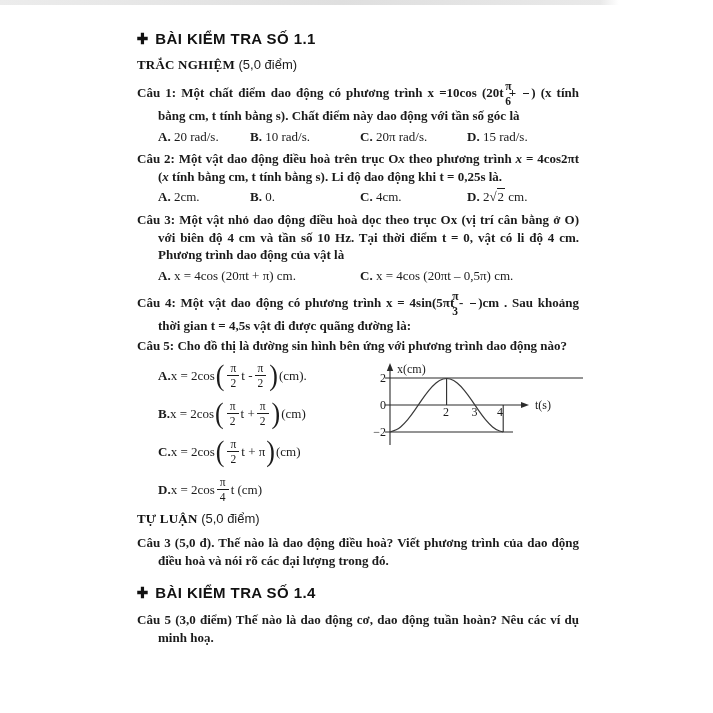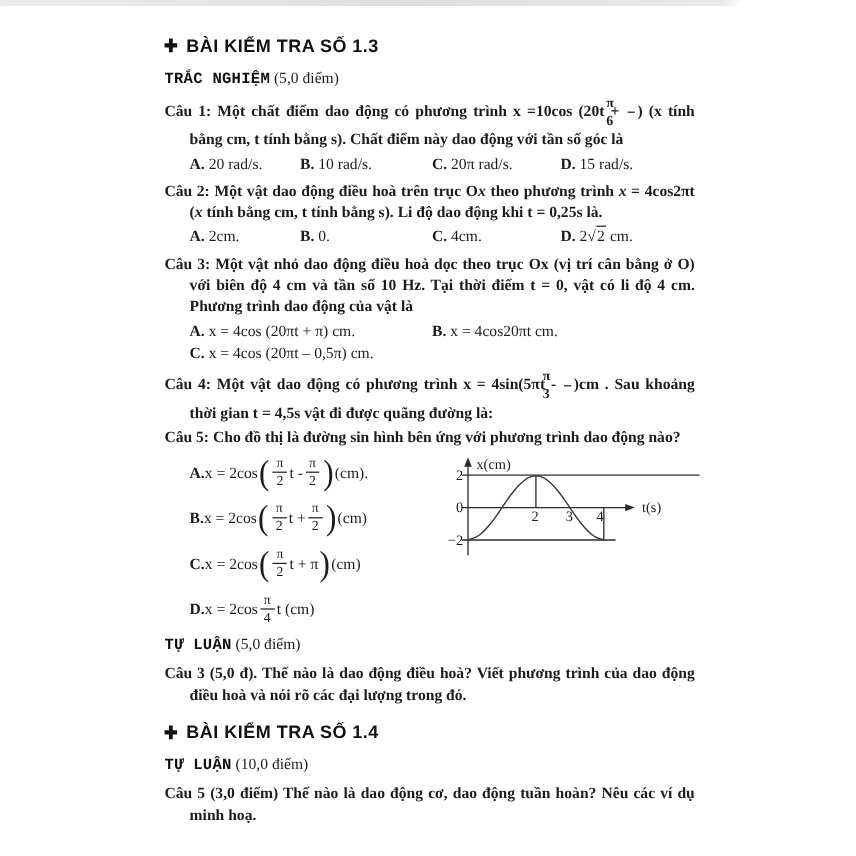--- a/index.html
+++ b/index.html
@@ -15,22 +15,22 @@
   .content{position:absolute;left:137px;top:30px;width:442px;}
 
   
   .test-header{
     display:flex;align-items:center;gap:7px;
     font-family:"Liberation Sans", sans-serif;font-weight:bold;
     font-size:15px;letter-spacing:.4px;color:#111;margin:0 0 10px 0;
   }
   .test-header .cross{font-size:13px;line-height:13px;transform:scale(1.05,1.15);}
   .section-header{margin:0 0 7px 0;font-size:13px;}
-  .section-header b{font-family:Liberation Mono, monospace;font-size:13px;letter-spacing:.2px;color:#111;}
-  .section-header span{font-family:Liberation Serif, serif;}
+  .section-header b{font-family:Liberation Serif, serif;font-size:13px;letter-spacing:.2px;color:#111;}
+  .section-header span{font-family:Liberation Sans, sans-serif;}
 
   
   .q{
     text-align:justify;text-indent:-21px;padding-left:21px;
     line-height:17.6px;margin:0 0 3px 0;font-weight:bold;
   }
 
   
   .opt-row{
     display:grid;grid-template-columns:92px 110px 107px auto;
@@ -65,21 +65,21 @@
   .figure path.curve{stroke:#3a3a3a;stroke-width:1.2;fill:none;}
   .figure text{font-family:"Liberation Serif", serif;font-size:12px;fill:#1b1b1b;}
 </style>
 </head>
 <body>
 
 <div class="top-strip"></div>
 <div class="content" id="content">
     <div class="test-header">
       <span class="cross">✚</span>
-      <span>BÀI KIỂM TRA SỐ 1.3</span>
+      <span>BÀI KIỂM TRA SỐ 1.1</span>
     </div>
     <div class="section-header"><b>TRẮC NGHIỆM</b><span> (5,0 điểm)</span></div>
     <div class="q"><b>Câu 1:</b> Một chất điểm dao động có phương trình x =10cos (20t + <span class="frac">
         <span class="fn">π</span>
         <span class="fd">6</span>
       </span>) (x tính bằng cm, t tính bằng s). Chất điểm này dao động với tần số góc là</div>
     <div class="opt-row">
       <span class="opt"><b>A.</b> 20 rad/s.</span>
       <span class="opt"><b>B.</b> 10 rad/s.</span>
       <span class="opt"><b>C.</b> 20π rad/s.</span>
@@ -88,21 +88,20 @@
     <div class="q"><b>Câu 2:</b> Một vật dao động điều hoà trên trục O<i>x</i> theo phương trình <i>x</i> = 4cos2πt (<i>x</i> tính bằng cm, t tính bằng s). Li độ dao động khi t = 0,25s là.</div>
     <div class="opt-row">
       <span class="opt"><b>A.</b> 2cm.</span>
       <span class="opt"><b>B.</b> 0.</span>
       <span class="opt"><b>C.</b> 4cm.</span>
       <span class="opt"><b>D.</b> 2<span class="sqrt">√<span class="sqn">2</span></span> cm.</span>
     </div>
     <div class="q"><b>Câu 3:</b> Một vật nhỏ dao động điều hoà dọc theo trục Ox (vị trí cân bằng ở O) với biên độ 4 cm và tần số 10 Hz. Tại thời điểm t = 0, vật có li độ 4 cm. Phương trình dao động của vật là</div>
     <div class="opt-grid">
       <span class="opt"><b>A.</b> x = 4cos (20πt + π) cm.</span>
-      <span class="opt"><b>B.</b> x = 4cos20πt cm.</span>
       <span class="opt"><b>C.</b> x = 4cos (20πt – 0,5π) cm.</span>
     </div>
     <div class="q"><b>Câu 4:</b> Một vật dao động có phương trình x = 4sin(5πt - <span class="frac">
         <span class="fn">π</span>
         <span class="fd">3</span>
       </span>)cm . Sau khoảng thời gian t = 4,5s vật đi được quãng đường là:</div>
     <div class="q"><b>Câu 5:</b> Cho đồ thị là đường sin hình bên ứng với phương trình dao động nào?</div>
     <div class="cau5-wrap">
       <div class="f-opt"><b>A.</b> x = 2cos<span class="bigp">(</span><span class="frac">
           <span class="fn">π</span>
@@ -145,15 +144,14 @@
     <text x="119.5" y="55" text-anchor="middle">3</text>
     <text x="145" y="55" text-anchor="middle">4</text>
   </svg>
 </div>
     <div class="section-header"><b>TỰ LUẬN</b><span> (5,0 điểm)</span></div>
     <div class="q"><b>Câu 3 (5,0 đ).</b> Thế nào là dao động điều hoà? Viết phương trình của dao động điều hoà và nói rõ các đại lượng trong đó.</div>
     <div class="test-header" style="margin-top: 15px;">
       <span class="cross">✚</span>
       <span>BÀI KIỂM TRA SỐ 1.4</span>
     </div>
-    <div class="section-header"><b>TỰ LUẬN</b><span> (10,0 điểm)</span></div>
     <div class="q"><b>Câu 5</b> (3,0 điểm) Thế nào là dao động cơ, dao động tuần hoàn? Nêu các ví dụ minh hoạ.</div>
   </div>
 
 </body></html>

